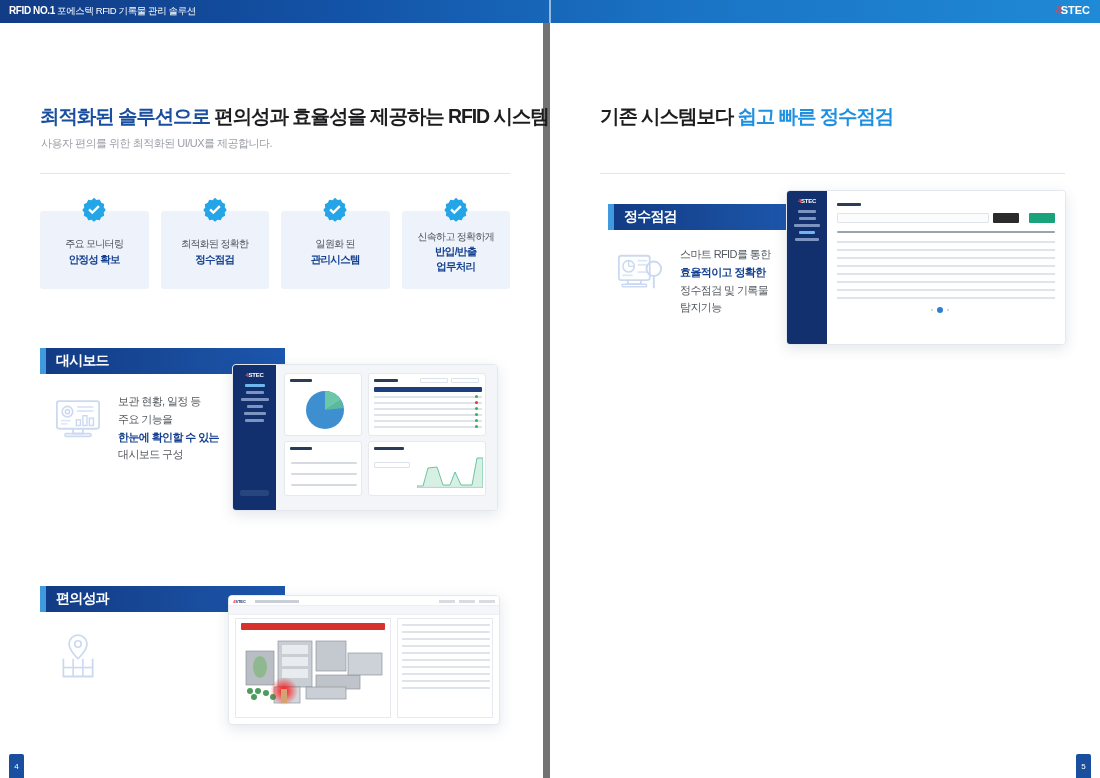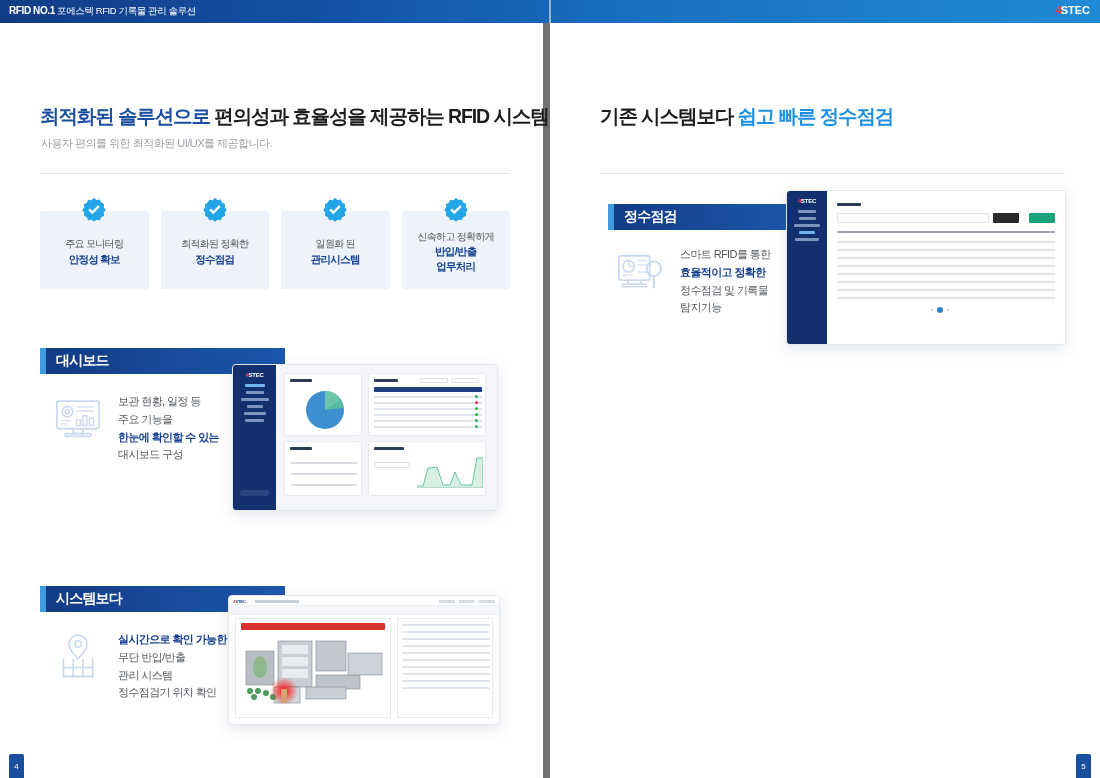--- a/index.html
+++ b/index.html
@@ -244,38 +244,32 @@
             <svg style="position:absolute;left:48px;top:12px;" width="66" height="34" viewBox="0 0 66 34">
               <path d="M0 32 L6 32 L11 14 L20 13 L26 31 L33 31 L38 18 L44 31 L55 31 L60 4 L66 4 L66 34 L0 34 Z" fill="#d6f0e4" stroke="#5cbd9a" stroke-width="0.9"></path>
               <line x1="0" y1="33" x2="66" y2="33" stroke="#d8dde4" stroke-width="0.7"></line>
             </svg>
           </div>
         </div>
       </div>
 
       <div class="sect-bar" style="left:40px; top:563px; width:245px;">
         <div class="tick"></div>
-        <div class="body" style="flex:1;">시스템보다</div>
+        <div class="body" style="flex:1;">편의성과</div>
       </div>
 
       <div class="desc-block" style="left:52px; top:608px;">
         <svg class="desc-icon" viewBox="0 0 64 64">
           <path d="M32 5c-6 0-11 4.8-11 11 0 8 11 18 11 18s11-10 11-18c0-6.2-5-11-11-11z" fill="none" stroke="#c9d8f0" stroke-width="2.2"></path>
           <circle cx="32" cy="16" r="4" fill="none" stroke="#c9d8f0" stroke-width="2"></circle>
           <path d="M14 34v22h36V34" fill="none" stroke="#c9d8f0" stroke-width="2.2"></path>
           <line x1="14" y1="45" x2="50" y2="45" stroke="#c9d8f0" stroke-width="2"></line>
           <line x1="26" y1="34" x2="26" y2="56" stroke="#c9d8f0" stroke-width="2"></line>
           <line x1="38" y1="34" x2="38" y2="56" stroke="#c9d8f0" stroke-width="2"></line>
         </svg>
-        <div class="desc-text">
-          <div class="em">실시간으로 확인 가능한</div>
-          <div>무단 반입/반출</div>
-          <div>관리 시스템</div>
-          <div>정수점검기 위치 확인</div>
-        </div>
       </div>
 
       <div class="mock" style="left:228px; top:572px; width:272px; height:130px;">
         <div style="position:absolute;left:0;top:0;right:0;height:10px;background:#fff;border-bottom:1px solid #eceff4;">
           <div style="position:absolute;left:4px;top:3px;font-size:4px;font-weight:bold;color:#12306e;"><span style="color:#ff4d4d;">4</span>STEC</div>
           <div style="position:absolute;left:26px;top:3.5px;width:44px;height:3px;background:#c9cfd8;"></div>
           <div style="position:absolute;right:4px;top:3.5px;width:16px;height:3px;background:#d7dce3;"></div>
           <div style="position:absolute;right:24px;top:3.5px;width:16px;height:3px;background:#d7dce3;"></div>
           <div style="position:absolute;right:44px;top:3.5px;width:16px;height:3px;background:#d7dce3;"></div>
         </div>

